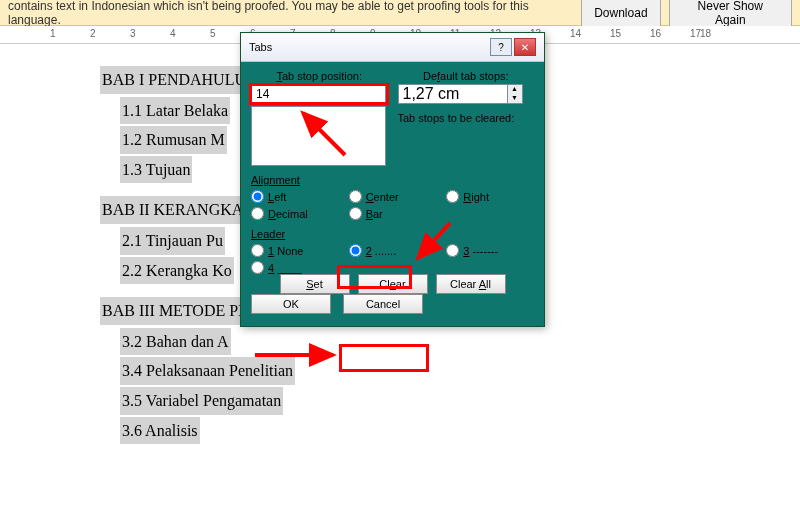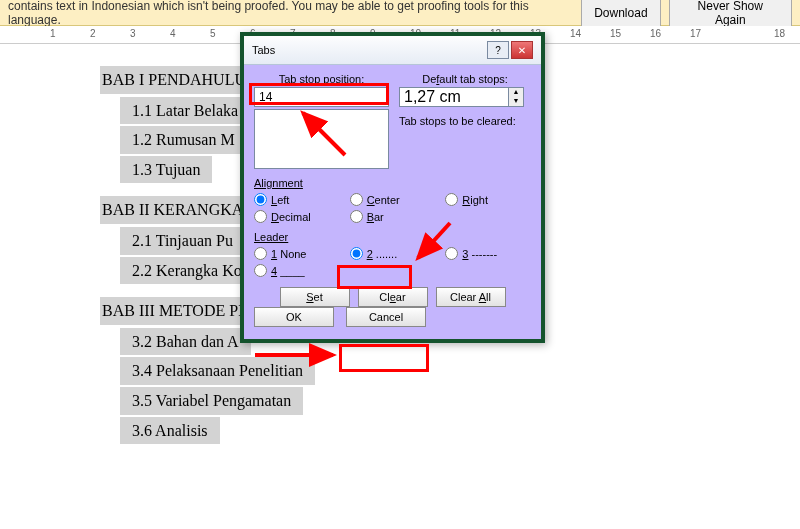--- a/index.html
+++ b/index.html
@@ -61,30 +61,30 @@
     .doc-content .h {
       background: #d3d3d3;
       display: inline-block;
       padding: 1px 2px;
       margin: 2px 0;
       font-weight: 400;
     }
     .doc-content .sub {
       background: #d3d3d3;
       display: inline-block;
-      padding: 1px 12px;
+      padding: 1px 2px;
       margin: 1px 0 1px 20px;
     }
     .dialog {
       position: absolute;
       top: 32px;
       left: 240px;
       width: 305px;
-      background: #c4b5fd;
-      border: 4px solid #14532d;
+      background: #0f766e;
+      border: 1px solid #14532d;
       box-shadow: 2px 2px 8px rgba(0,0,0,0.3);
       font-size: 11px;
     }
     .dialog-title {
       background: linear-gradient(#fdfdfe, #e6ecf5);
       border-bottom: 1px solid #b5c5d8;
       padding: 5px 8px;
       display: flex;
       justify-content: space-between;
       align-items: center;
@@ -163,21 +163,21 @@
       align-items: center;
       gap: 4px;
       color: #000;
     }
     .radio-grid input[type="radio"] { margin: 0; }
     .u { text-decoration: underline; }
     .btn-row {
       display: flex;
       gap: 8px;
       justify-content: center;
-      margin-top: 10px;
+      margin-top: 0;
     }
     .btn {
       min-width: 70px;
       padding: 3px 10px;
       border: 1px solid #888;
       background: linear-gradient(#fefefe, #e2e2e2);
       font-size: 11px;
       cursor: pointer;
     }
     .btn-row2 {
@@ -218,21 +218,21 @@
     <span style="left:330px">8</span>
     <span style="left:370px">9</span>
   <span style="left:410px">10</span>
     <span style="left:450px">11</span>
     <span style="left:490px">12</span>
   <span style="left:530px">13</span>
     <span style="left:570px">14</span>
     <span style="left:610px">15</span>
   <span style="left:650px">16</span>
     <span style="left:690px">17</span>
-    <span style="left:774px">18</span>
+    <span style="left:700px">18</span>
 </div>
 
 <div class="doc-area">
   <div class="doc-content">
     <div><span class="h">BAB I PENDAHULU</span></div>
     <div><span class="sub">1.1 Latar Belaka</span></div>
     <div><span class="sub">1.2 Rumusan M</span></div>
     <div><span class="sub">1.3 Tujuan</span></div>
     <div style="margin-top:10px"><span class="h">BAB II KERANGKA</span></div>
     <div><span class="sub">2.1 Tinjauan Pu</span></div>

